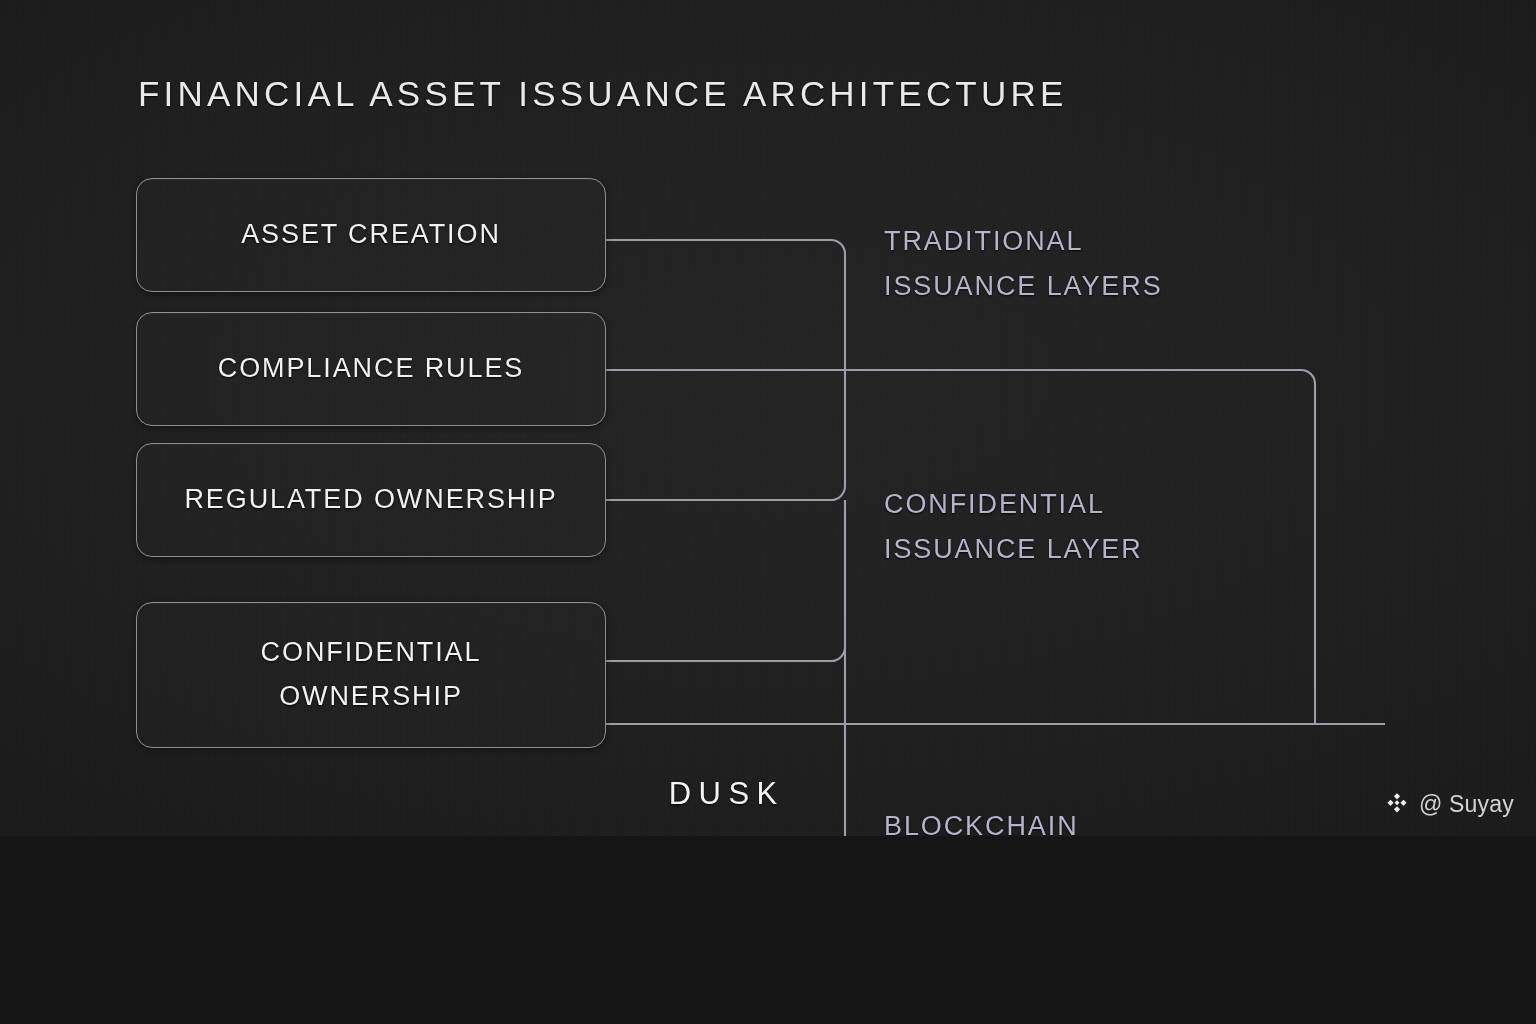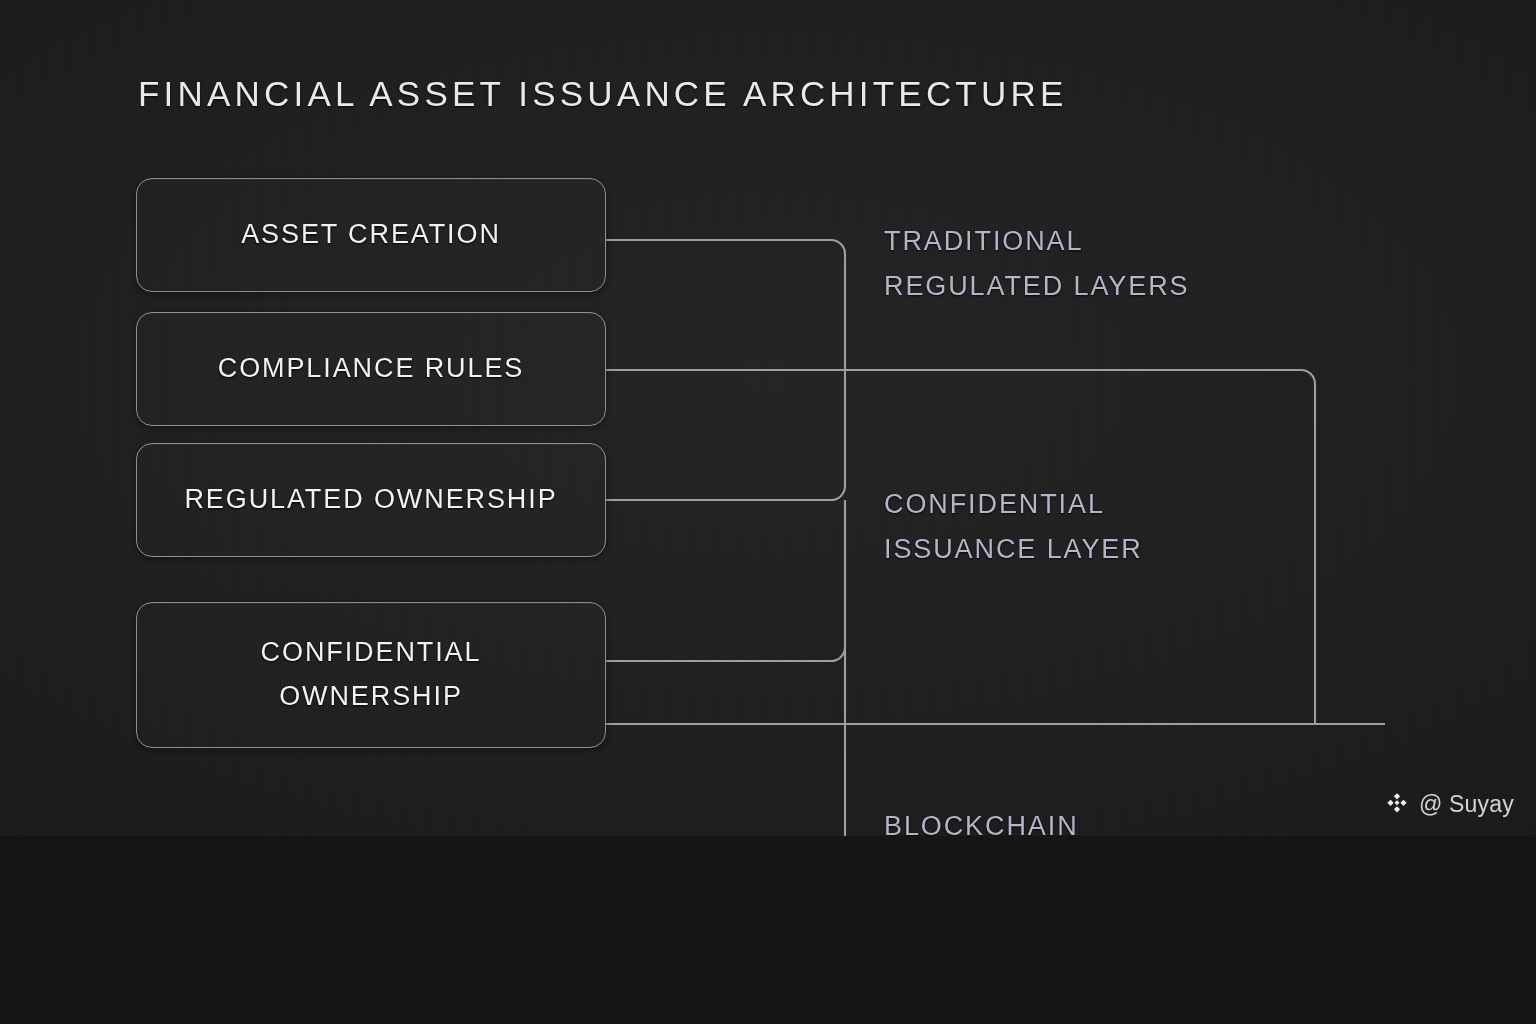--- a/index.html
+++ b/index.html
@@ -169,27 +169,28 @@
   </div>
   <div class="stage-box" id="box-2">
     <span class="stage-label">REGULATED OWNERSHIP</span>
   </div>
   <div class="stage-box" id="box-3">
     <span class="stage-label">CONFIDENTIAL
 OWNERSHIP</span>
   </div>
 
   <div class="layer-caption" id="cap-0">TRADITIONAL
-REGULATED LAYERS</div>
+ISSUANCE LAYERS</div>
   <div class="layer-caption" id="cap-1">CONFIDENTIAL
 ISSUANCE LAYER</div>
   <div class="layer-caption" id="cap-2">BLOCKCHAIN
 ISSUANCE</div>
 
   <div id="brand">
+    <div id="brand-name">DUSK</div>
   </div>
 
   <div id="watermark">
     <svg id="watermark-logo" width="26" height="26" viewBox="0 0 26 26">
       <g fill="#ffffff">
         <path d="M13 2.2 L16.1 5.3 L13 8.4 L9.9 5.3 Z"></path>
         <path d="M6.5 8.7 L9.6 11.8 L6.5 14.9 L3.4 11.8 Z"></path>
         <path d="M19.5 8.7 L22.6 11.8 L19.5 14.9 L16.4 11.8 Z"></path>
         <path d="M13 9.3 L15.5 11.8 L13 14.3 L10.5 11.8 Z"></path>
         <path d="M13 15.2 L16.1 18.3 L13 21.4 L9.9 18.3 Z"></path>

